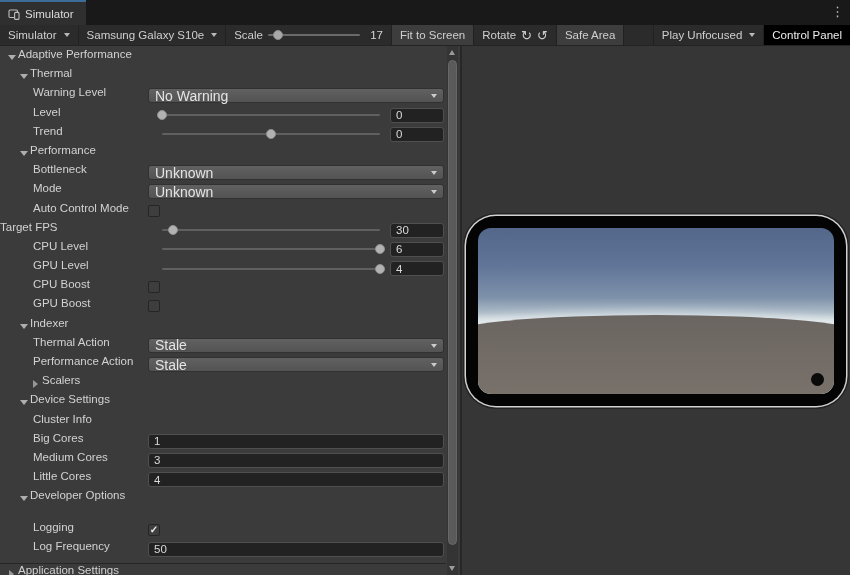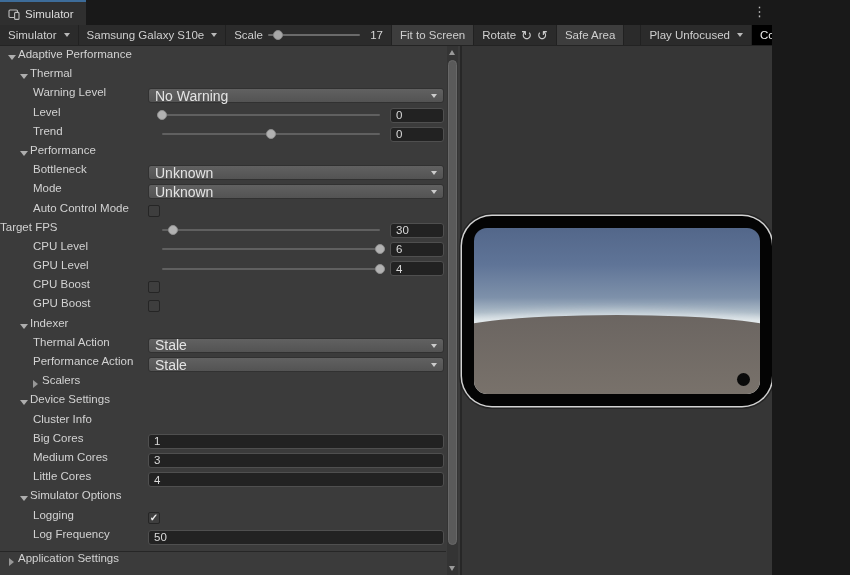--- a/index.html
+++ b/index.html
@@ -1,17 +1,17 @@
 <!DOCTYPE html>
 <html><head>
 <meta charset="utf-8">
 <style>
   html,body{margin:0;padding:0;background:#191919;}
   *{box-sizing:border-box;}
-  .window{position:relative;width:772px;height:575px;overflow:hidden;
+  .window{position:relative;width:850px;height:575px;overflow:hidden;
     font-family:"Liberation Sans",sans-serif;color:#cfcfcf;background:#363636;}
 
   
   .tabbar{position:absolute;left:0;top:0;width:100%;height:25px;background:#191919;}
   .tab{position:absolute;left:0;top:0;height:25px;width:86px;background:#2f2f2f;
     border-top:2px solid #3d6c99;display:flex;align-items:center;gap:5px;padding:0 8px;
     font-size:11.5px;color:#dcdcdc;}
   .kebab{position:absolute;right:6px;top:4px;font-size:13px;color:#c0c0c0;cursor:default;}
 
   
@@ -296,23 +296,23 @@
         <div class="row" style="padding-left: 33px;">
           <span class="row-label">Little Cores</span>
           <div class="ctrl">
             <div class="textfield">4</div>
           </div>
         </div>
         <div class="row" style="padding-left: 17px;">
           <span class="arrowbox">
             <span class="tri-open"></span>
           </span>
-          <span class="row-label">Simulator Options</span>
-        </div>
-        <div class="row" style="padding-left: 33px;">
+          <span class="row-label">Developer Options</span>
+        </div>
+        <div class="row" style="padding-left: 33px; margin-top: 12px;">
           <span class="row-label">Logging</span>
           <div class="ctrl">
             <div class="checkbox">✓</div>
           </div>
         </div>
         <div class="row" style="padding-left: 33px;">
           <span class="row-label">Log Frequency</span>
           <div class="ctrl">
             <div class="textfield">50</div>
           </div>

